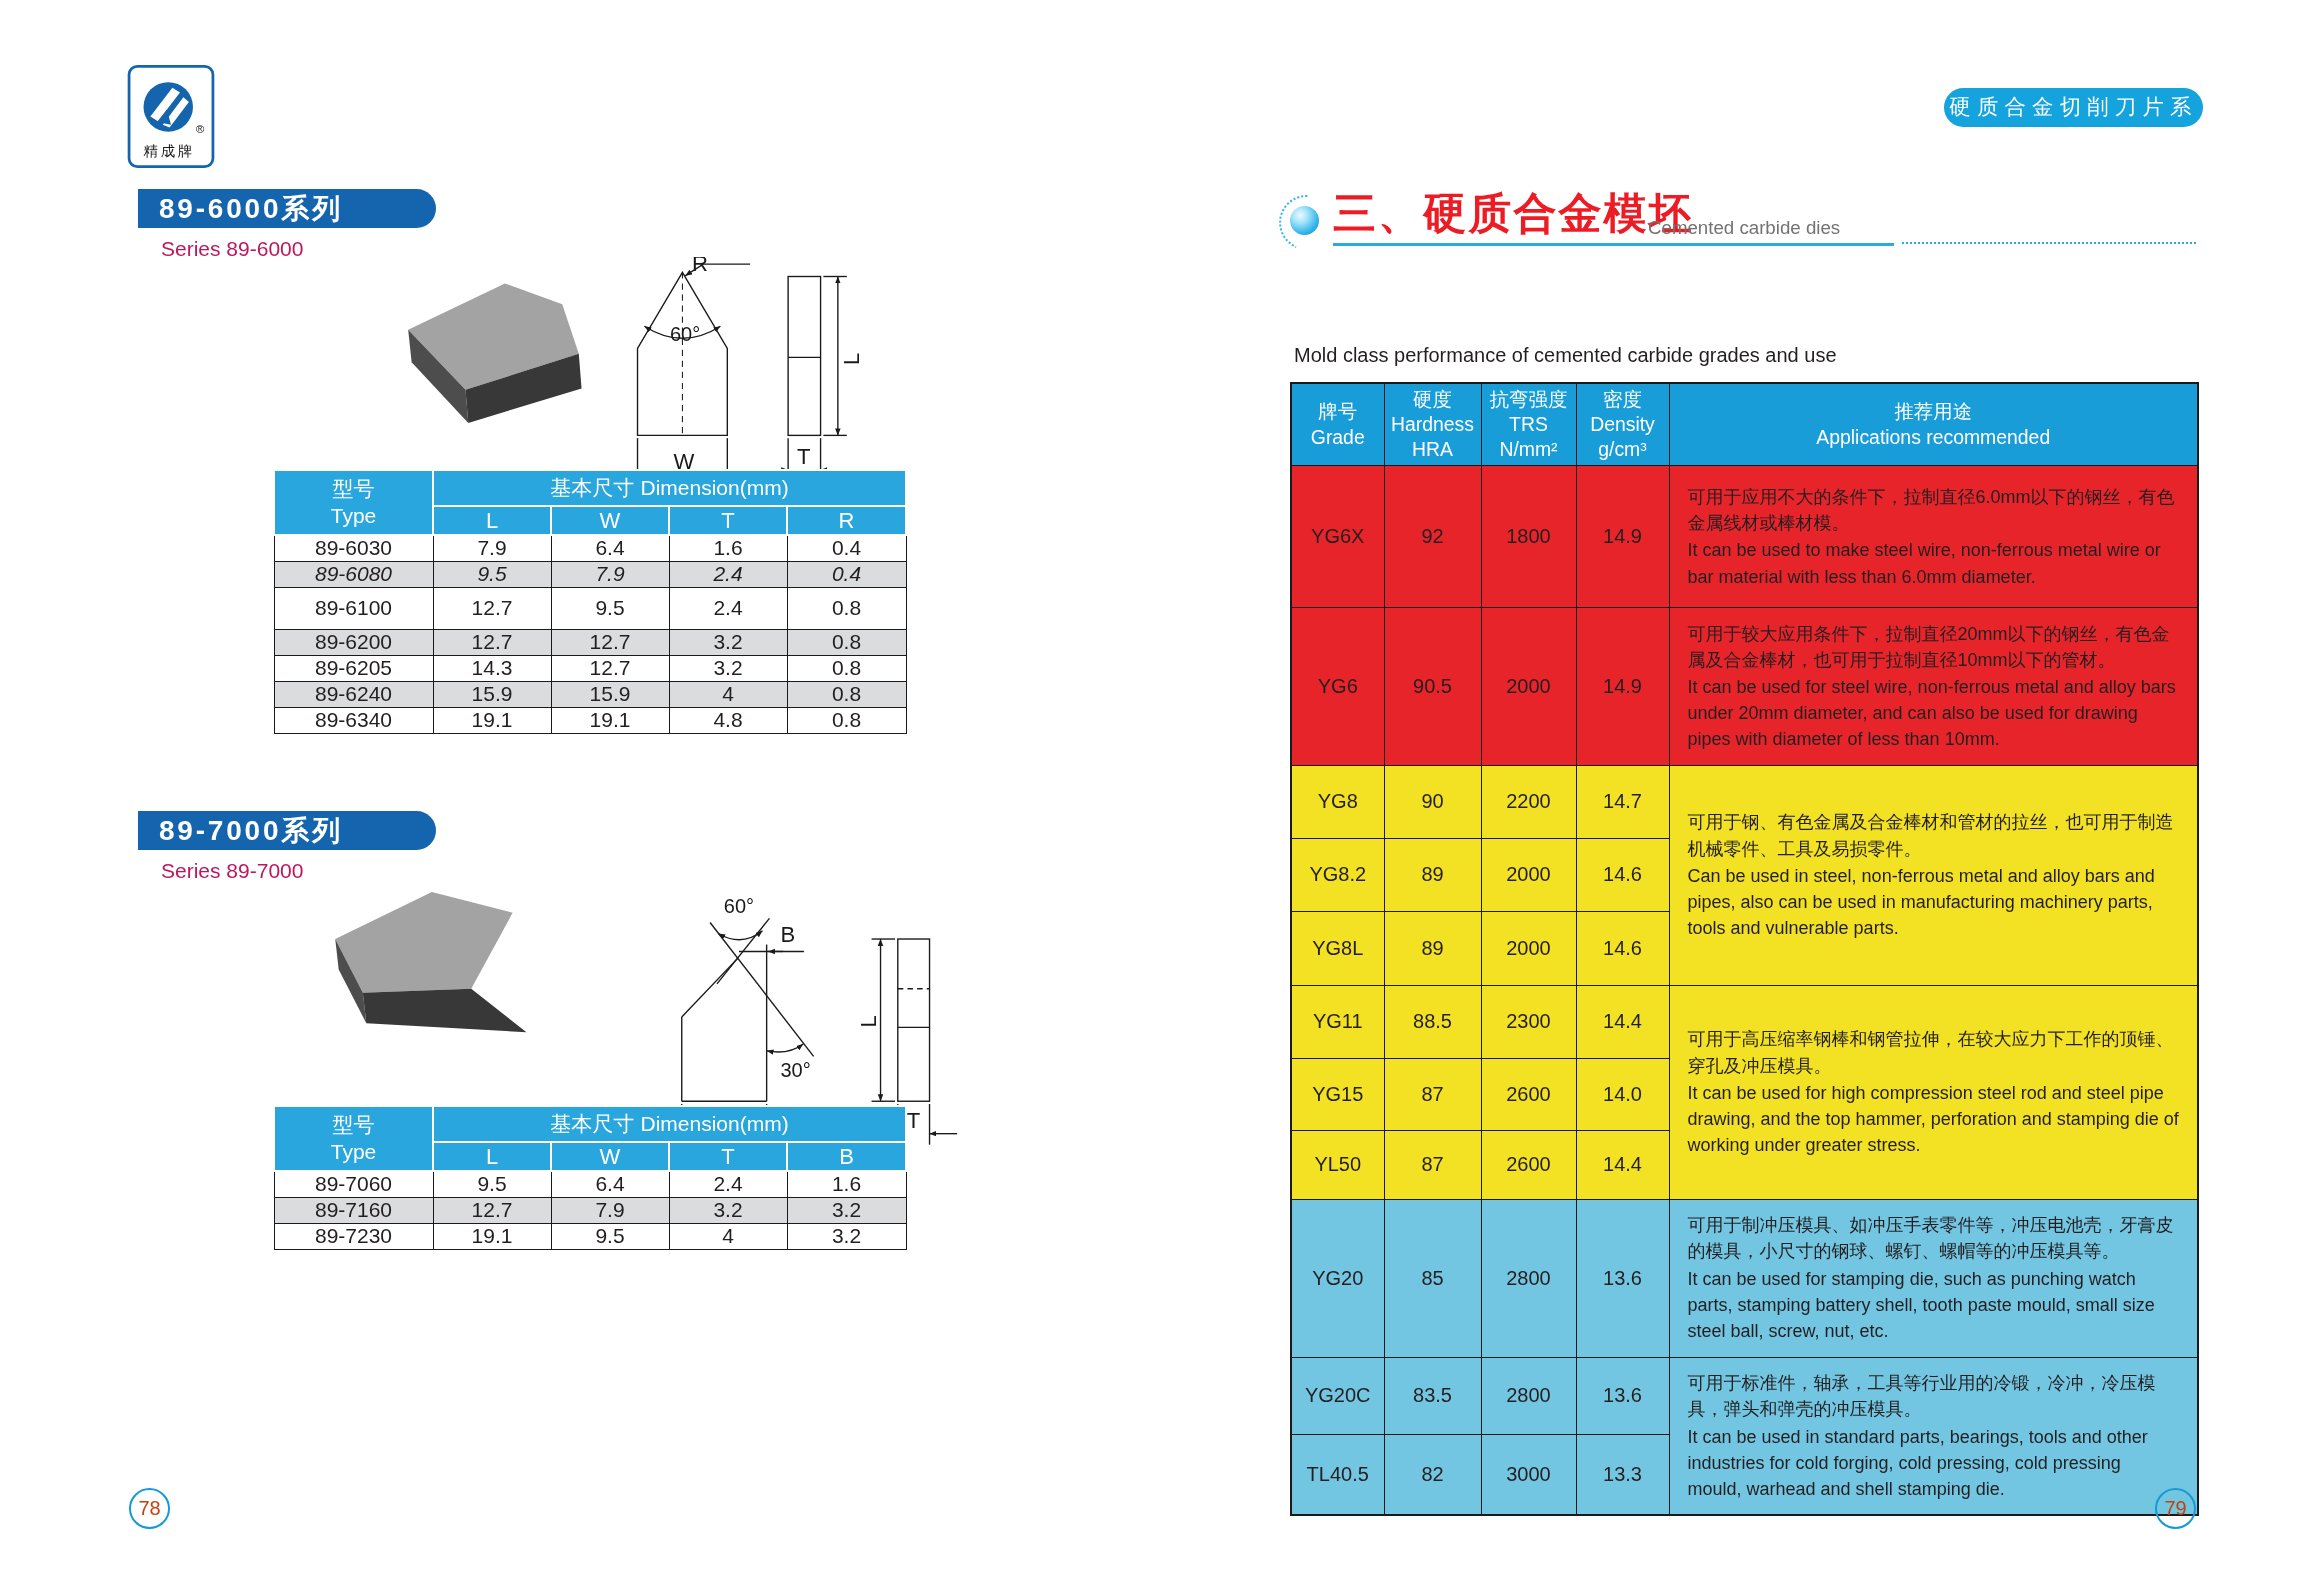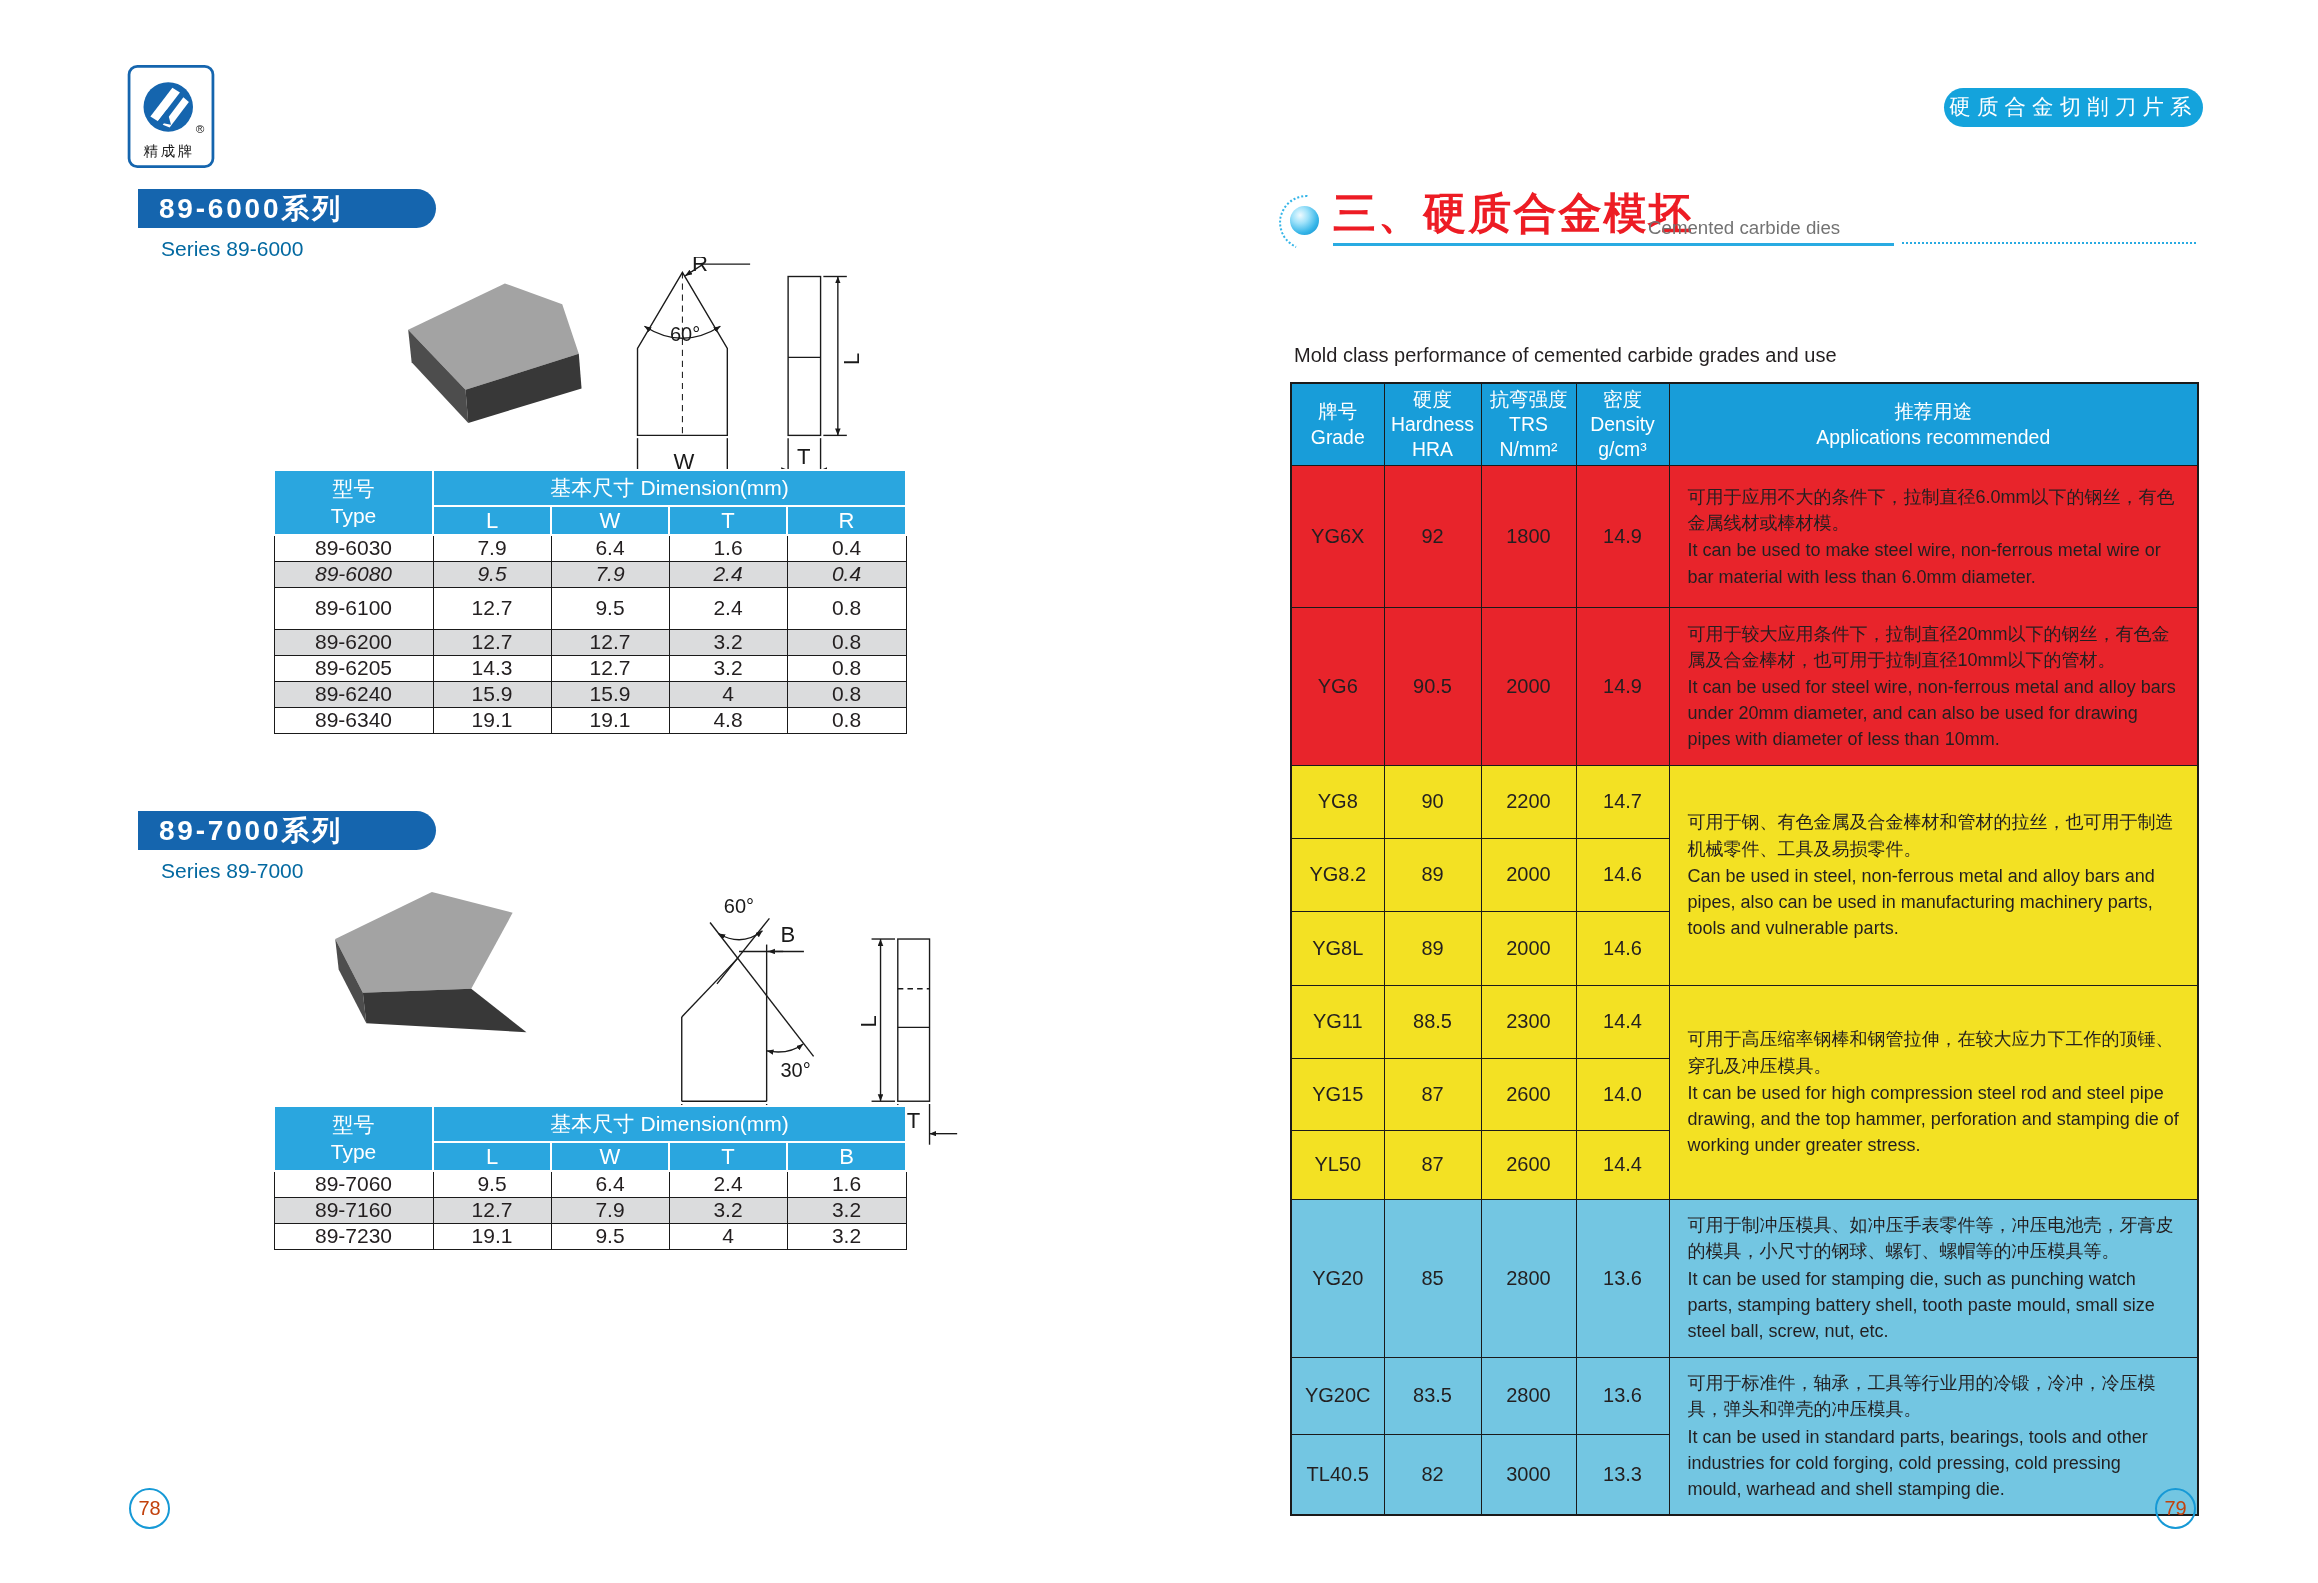--- a/index.html
+++ b/index.html
@@ -3,21 +3,21 @@
 <meta charset="utf-8">
 <style>
   html,body{margin:0;padding:0;background:#ffffff;}
   body{font-family:"Liberation Sans","DejaVu Sans",sans-serif;color:#231F20;}
   .page{position:relative;width:2319px;height:1584px;background:#ffffff;overflow:hidden;}
   .abs{position:absolute;}
 
   
   .banner{position:absolute;height:39px;background:#1565AE;border-radius:0 20px 20px 0;
           color:#fff;font-weight:bold;font-size:28px;line-height:39px;padding-left:21px;letter-spacing:2.8px;}
-  .subtitle{position:absolute;font-size:21px;color:#0369a1;}
+  .subtitle{position:absolute;font-size:21px;color:#be185d;}
 
   table.dim-table{position:absolute;border-collapse:collapse;table-layout:fixed;background:#fff;}
   table.dim-table th{background:#2AA6DF;color:#fff;font-weight:normal;border:2.1px solid #ffffff;padding:0;}
   table.dim-table td{border:1.4px solid #1a1a1a;text-align:center;font-size:21px;padding:0;}
   table.dim-table tr.stripe td{background:#DBDCDD;}
   .th-type{font-size:21px;line-height:1.25;}
   .th-dim{font-size:21px;}
   .th-sub{font-size:22px;}
 
   .pagenum{position:absolute;width:37px;height:37px;border:2.8px solid #1699D6;border-radius:50%;

